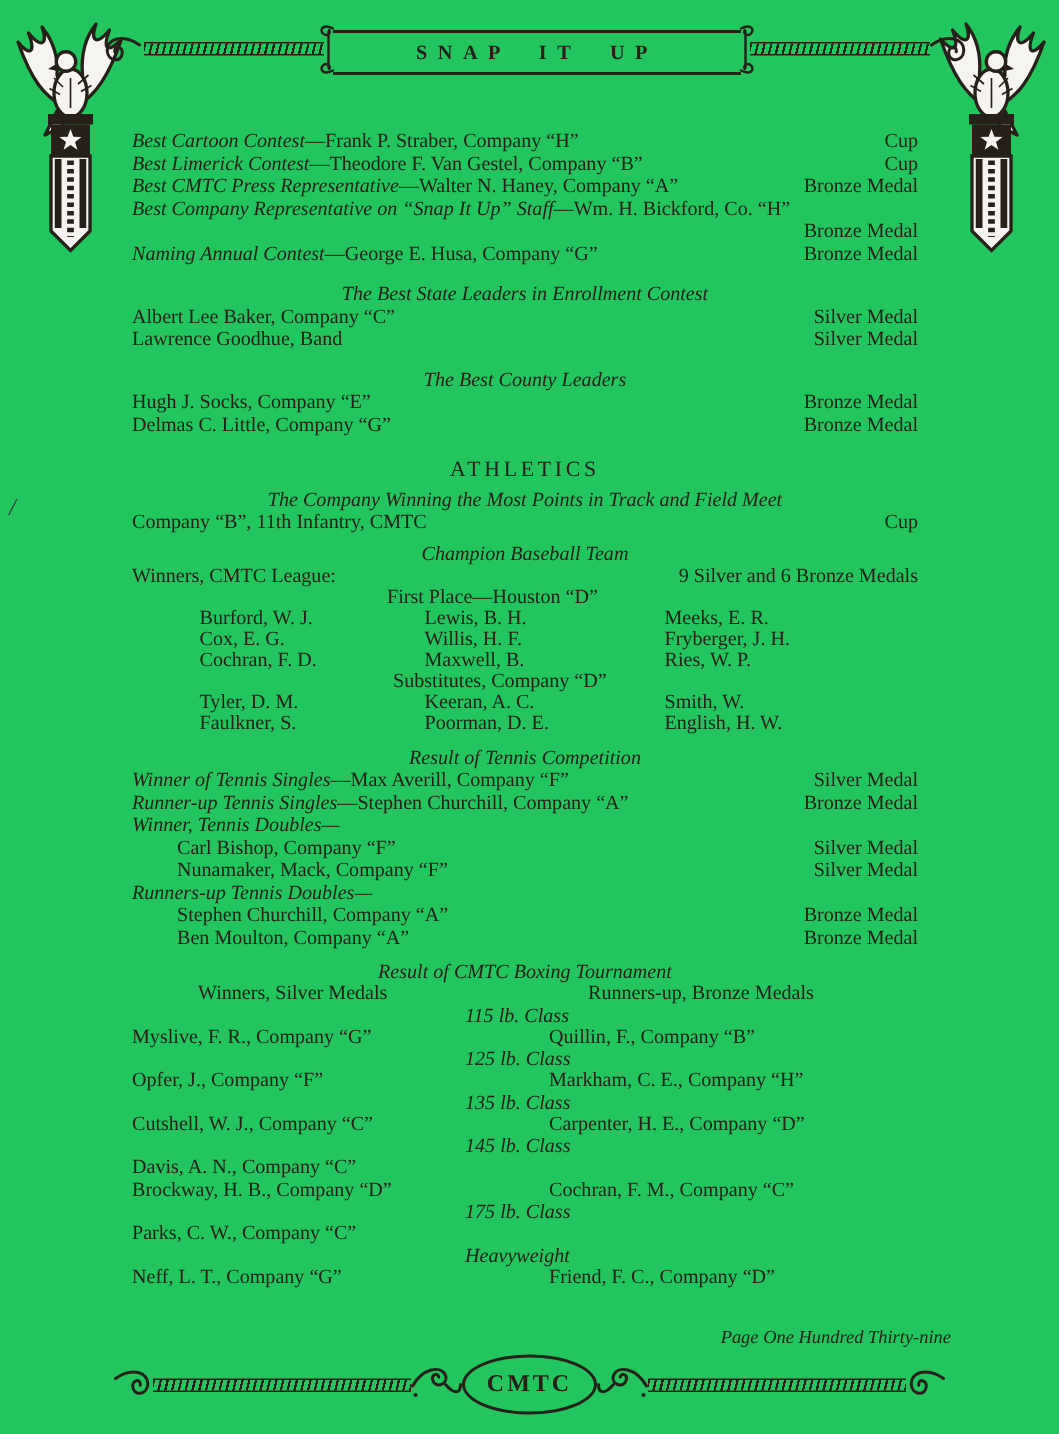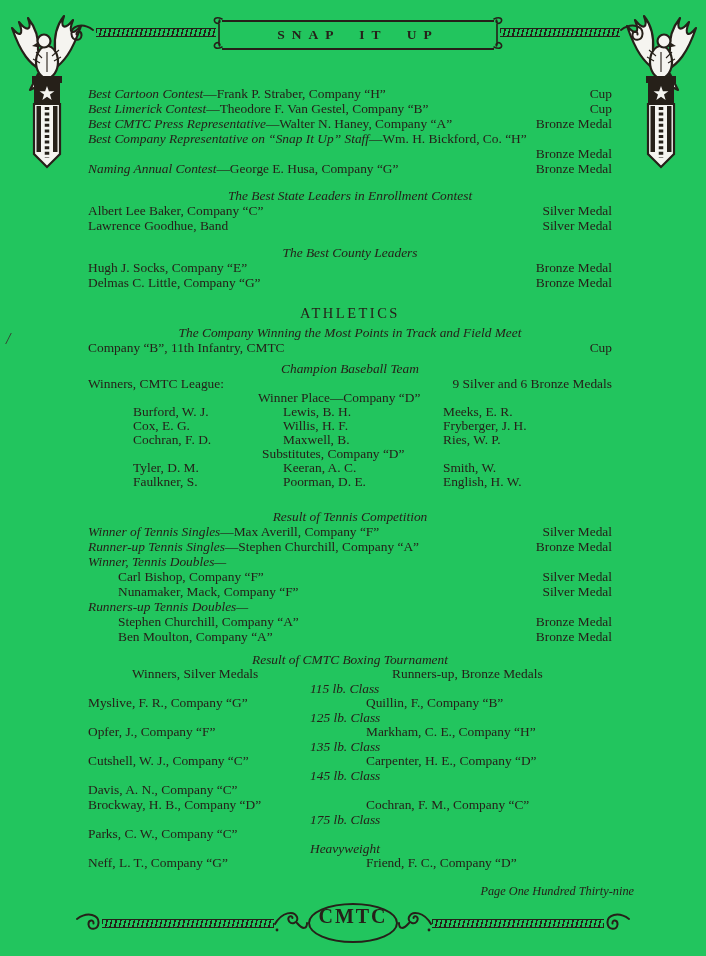--- a/index.html
+++ b/index.html
@@ -41,21 +41,21 @@
   
   .content{position:absolute;left:88px;top:86px;width:524px;font-size:13.4px;line-height:15px;}
   .row{display:flex;}
   .t{flex:1 1 auto;}
   .medal{text-align:right;white-space:nowrap;}
   em{font-style:italic;}
   .ih{text-align:center;font-style:italic;margin-top:12px;}
   .h-athletics{text-align:center;margin-top:16px;margin-bottom:3px;letter-spacing:2.5px;font-size:14.5px;}
   .ih.track{margin-top:4px;}
   .ih.champion{margin-top:6px;}
-  .ih.tennis{margin-top:20px;}
+  .ih.tennis{margin-top:8px;}
   .ih.boxing{margin-top:8px;}
   .row.indent{padding-left:30px;}
   .bb-label{padding-left:170px;line-height:14px;}
   .bb-label.subs{padding-left:174px;}
   .bb-row{display:grid;grid-template-columns:150px 160px 1fr;padding-left:45px;line-height:14px;}
   .bx-labels{display:grid;grid-template-columns:260px 1fr;line-height:14px;}
   .bx-labels span{padding-left:44px;}
   .bx-class{padding-left:222px;font-style:italic;line-height:14px;margin-top:1px;}
   .bx-names{display:grid;grid-template-columns:278px 1fr;line-height:14px;margin-bottom:1px;}
   
@@ -68,22 +68,22 @@
     flex:0 0 172px;height:7px;
     border-top:1.6px solid #262019;border-bottom:1.6px solid #262019;
     background:repeating-linear-gradient(104deg,#262019 0 1.5px,rgba(0,0,0,0) 1.5px 4.4px);
   }
   .f-curl{flex:0 0 26px;height:24px;}
   .f-curl.mir{transform:scaleX(-1);}
   .f-scroll{flex:0 0 34px;height:30px;}
   .f-scroll.mir{transform:scaleX(-1);}
   .cmtc-oval{
     flex:0 0 86px;height:36px;border:2.6px solid #262019;border-radius:50%;
-    display:flex;justify-content:center;
-    font-size:20px;font-weight:bold;letter-spacing:2px;
+    display:flex;align-items:center;justify-content:center;
+    font-size:16px;font-weight:bold;letter-spacing:2px;
   }
 </style>
 </head>
 <body>
 
 <div class="page">
 
   <svg width="0" height="0" style="position:absolute" aria-hidden="true">
     <defs>
       <symbol id="eagle-sym" viewBox="0 0 76 170">
@@ -198,21 +198,21 @@
     <div class="row">
       <span class="t">Company “B”, 11th Infantry, CMTC</span>
       <span class="medal">Cup</span>
     </div>
 
     <div class="ih champion">Champion Baseball Team</div>
     <div class="row">
       <span class="t">Winners, CMTC League:</span>
       <span class="medal">9 Silver and 6 Bronze Medals</span>
     </div>
-    <div class="bb-label">Winner Place—Company “D”</div>
+    <div class="bb-label">First Place—Houston “D”</div>
     <div class="bb-row">
       <span>Burford, W. J.</span>
       <span>Lewis, B. H.</span>
       <span>Meeks, E. R.</span>
     </div>
     <div class="bb-row">
       <span>Cox, E. G.</span>
       <span>Willis, H. F.</span>
       <span>Fryberger, J. H.</span>
     </div>

